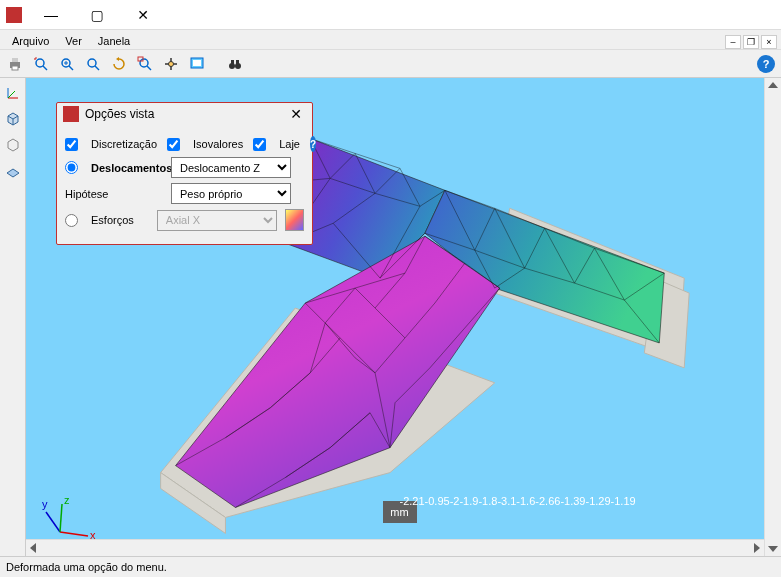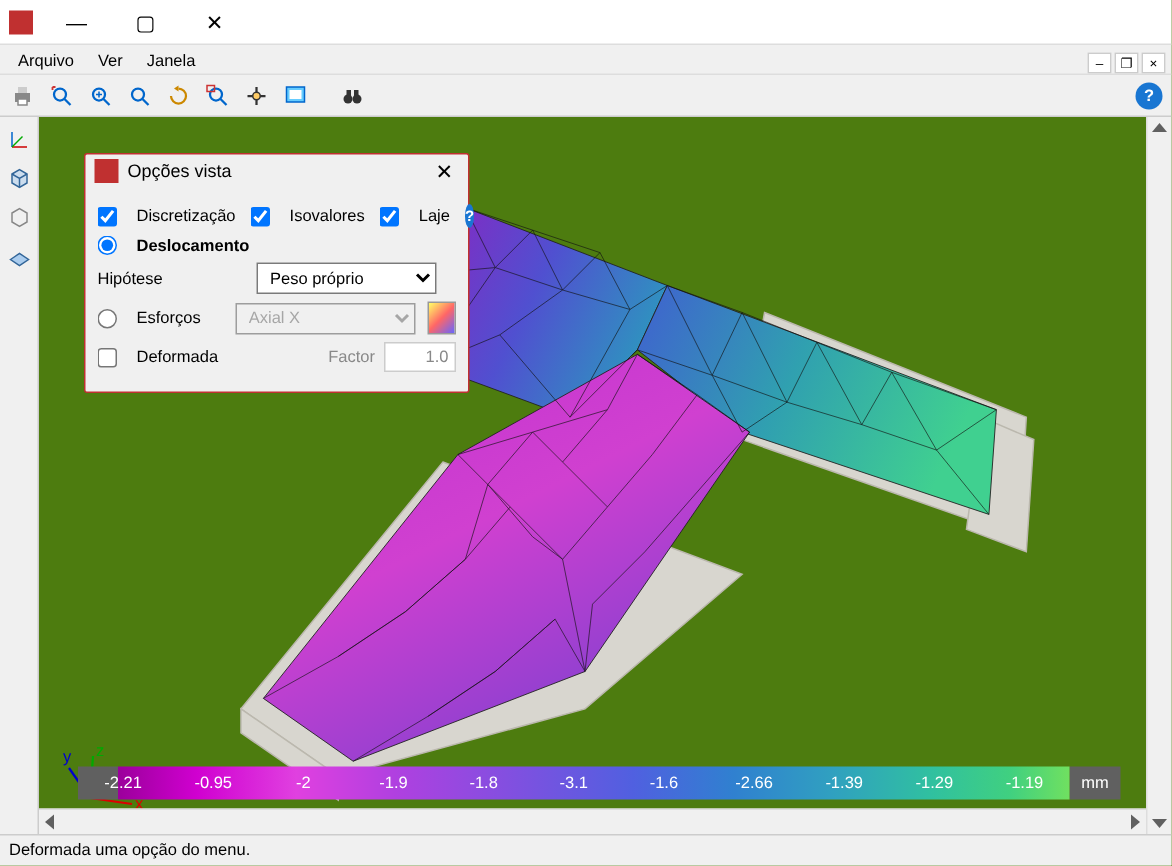--- a/index.html
+++ b/index.html
@@ -20,21 +20,21 @@
 
 
 .toolbar { height: 28px; display: flex; align-items: center; padding-left: 4px; border-bottom: 1px solid #ccc; background: #f0f0f0; gap: 4px; position: relative; }
 .tool-btn { width: 22px; height: 22px; display: flex; align-items: center; justify-content: center; cursor: pointer; }
 .tool-btn svg { width: 16px; height: 16px; }
 .help-right { position: absolute; right: 6px; width: 18px; height: 18px; border-radius: 50%; background: #1976d2; color: #fff; display: flex; align-items: center; justify-content: center; font-weight: bold; }
 
 
 .main { display: flex; height: 478px; position: relative; }
 .left-tools { width: 26px; background: #f0f0f0; border-right: 1px solid #ccc; display: flex; flex-direction: column; align-items: center; padding-top: 4px; gap: 4px; }
-.viewport { flex: 1; background: #4d7c0f; position: relative; overflow: hidden; padding-left: 44px; }
+.viewport { flex: 1; background: #7dd3fc; position: relative; overflow: hidden; padding-left: 44px; }
 .right-scroll { width: 17px; background: #f0f0f0; border-left: 1px solid #ddd; position: relative; }
 .right-scroll::before, .right-scroll::after { content: ""; position: absolute; left: 3px; width: 0; height: 0; border-left: 5px solid transparent; border-right: 5px solid transparent; }
 .right-scroll::before { top: 4px; border-bottom: 6px solid #606060; }
 .right-scroll::after { bottom: 4px; border-top: 6px solid #606060; }
 
 
 .model-svg { position: absolute; top: 0; left: 0; width: 100%; height: 100%; }
 
 
 .options-panel { position: absolute; left: 30px; top: 24px; width: 257px; background: #f0f0f0; border: 1px solid #c03030; border-radius: 2px; z-index: 10; }
@@ -52,21 +52,21 @@
 .panel-row select:disabled { background: #f0f0f0; color: #888; }
 .panel-row .num-input { width: 48px; height: 20px; text-align: right; border: 1px solid #ccc; background: #fff; color: #888; padding-right: 4px; }
 .bold-label { font-weight: bold; }
 .color-btn { width: 22px; height: 22px; border: 1px solid #999; background: linear-gradient(135deg,#ff6,#f66,#66f); margin-left: 2px; }
 .row-label { width: 100px; }
 
 
 .axis-indicator { position: absolute; left: 16px; bottom: 12px; width: 56px; height: 50px; }
 
 
-.scale-bar { position: absolute; left: 26px; right: 17px; bottom: 23px; height: 22px; display: flex; align-items: center; }
+.scale-bar { position: absolute; left: 26px; right: 17px; bottom: 33px; height: 22px; display: flex; align-items: center; flex-direction: column; }
 .scale-gradient { flex: 1; height: 22px; background: linear-gradient(to right,#606060 0%, #606060 4%, #9b009b 4%, #d000d0 12%, #e040e0 22%, #b040e0 32%, #8050e0 44%, #5060e0 56%, #3080d0 66%, #30a0c0 76%, #30c0a0 86%, #40d080 94%, #70e060 100%); position: relative; }
 .scale-labels { position: absolute; inset: 0; display: flex; align-items: center; color: #fff; font-size: 11px; }
 .scale-labels span { flex: 1; text-align: center; }
 .scale-unit { width: 34px; text-align: center; background: #606060; color: #fff; height: 22px; line-height: 22px; font-size: 11px; }
 
 
 .bottom-scroll { position: absolute; left: 0; right: 0; bottom: 0; height: 17px; background: #f0f0f0; border-top: 1px solid #ddd; }
 .bottom-scroll::before, .bottom-scroll::after { content: ""; position: absolute; top: 3px; width: 0; height: 0; border-top: 5px solid transparent; border-bottom: 5px solid transparent; }
 .bottom-scroll::before { left: 4px; border-right: 6px solid #606060; }
 .bottom-scroll::after { right: 4px; border-left: 6px solid #606060; }
@@ -256,42 +256,35 @@
             </label>
           <label>
               <input type="checkbox" checked="" style="">
               <span>Laje</span>
             </label>
           <div class="help-icon">?</div>
         </div>
         <div class="panel-row">
           <label class="row-label bold-label">
               <input type="radio" name="mode" checked="" style=""> 
-              <span>Deslocamento</span>
-            </label>
+              <span>Deslocamentos</span>
+            </label>
+          <select><option>Deslocamento Z</option></select>
         </div>
         <div class="panel-row">
           <span class="row-label">Hipótese</span>
           <select><option>Peso próprio</option></select>
         </div>
         <div class="panel-row">
           <label class="row-label">
               <input type="radio" name="mode" style=""> 
               <span>Esforços</span>
             </label>
           <select disabled=""><option>Axial X</option></select>
           <div class="color-btn"></div>
-        </div>
-        <div class="panel-row">
-          <label class="row-label">
-              <input type="checkbox" style=""> 
-              <span>Deformada</span>
-            </label>
-          <span style="margin-left:auto;color:#888">Factor</span>
-          <input class="num-input" disabled="" value="1.0" style="">
         </div>
       </div>
     </div>
 
     <svg class="axis-indicator" viewBox="0 0 56 50">
       <line x1="18" y1="38" x2="46" y2="42" stroke="#d00" stroke-width="1.5"></line>
         <text x="48" y="45" fill="#d00" font-size="8">x</text>
       <line x1="18" y1="38" x2="4" y2="18" stroke="#00c" stroke-width="1.5"></line>
         <text x="0" y="14" fill="#00c" font-size="8">y</text>
       <line x1="18" y1="38" x2="20" y2="10" stroke="#0a0" stroke-width="1.5"></line>

